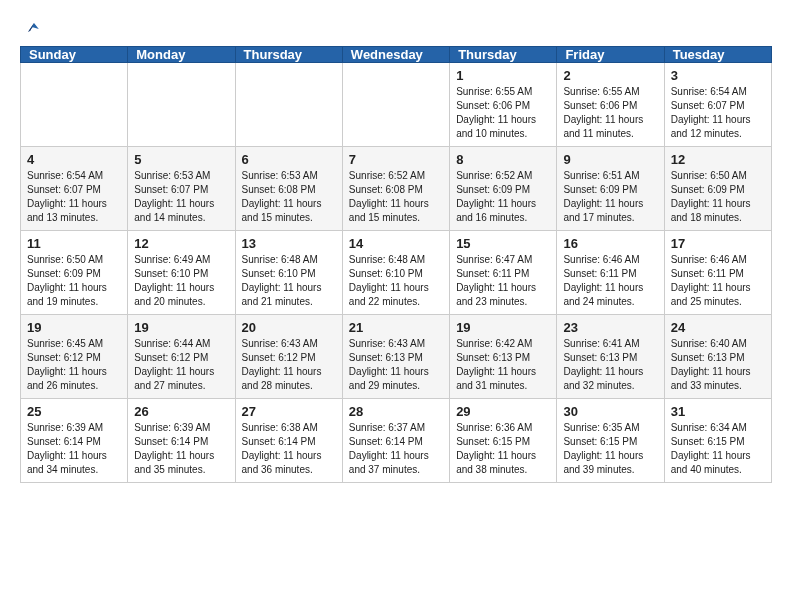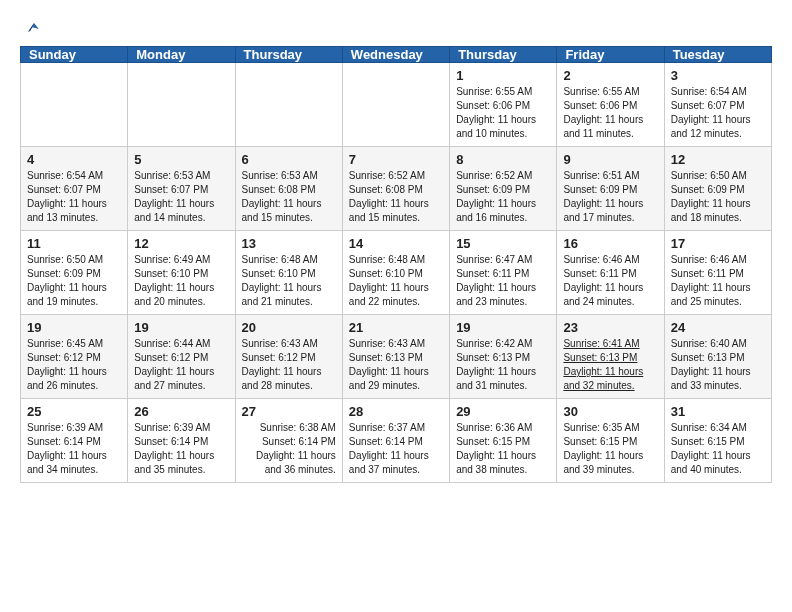--- a/index.html
+++ b/index.html
@@ -285,21 +285,21 @@
         </td>
         <td>
           <span class="day-num">19</span>
           <div class="day-info" style="white-space: pre-line;">Sunrise: 6:42 AM
 Sunset: 6:13 PM
 Daylight: 11 hours
 and 31 minutes.</div>
         </td>
         <td>
           <span class="day-num">23</span>
-          <div class="day-info" style="white-space: pre-line; text-decoration: underline;">Sunrise: 6:41 AM
+          <div class="day-info" style="white-space: pre-line;">Sunrise: 6:41 AM
 Sunset: 6:13 PM
 Daylight: 11 hours
 and 32 minutes.</div>
         </td>
         <td>
           <span class="day-num">24</span>
           <div class="day-info" style="white-space: pre-line;">Sunrise: 6:40 AM
 Sunset: 6:13 PM
 Daylight: 11 hours
 and 33 minutes.</div>
@@ -315,21 +315,21 @@
         </td>
         <td>
           <span class="day-num">26</span>
           <div class="day-info" style="white-space: pre-line;">Sunrise: 6:39 AM
 Sunset: 6:14 PM
 Daylight: 11 hours
 and 35 minutes.</div>
         </td>
         <td>
           <span class="day-num">27</span>
-          <div class="day-info" style="white-space: pre-line; text-align: right;">Sunrise: 6:38 AM
+          <div class="day-info" style="white-space: pre-line;">Sunrise: 6:38 AM
 Sunset: 6:14 PM
 Daylight: 11 hours
 and 36 minutes.</div>
         </td>
         <td>
           <span class="day-num">28</span>
           <div class="day-info" style="white-space: pre-line;">Sunrise: 6:37 AM
 Sunset: 6:14 PM
 Daylight: 11 hours
 and 37 minutes.</div>

